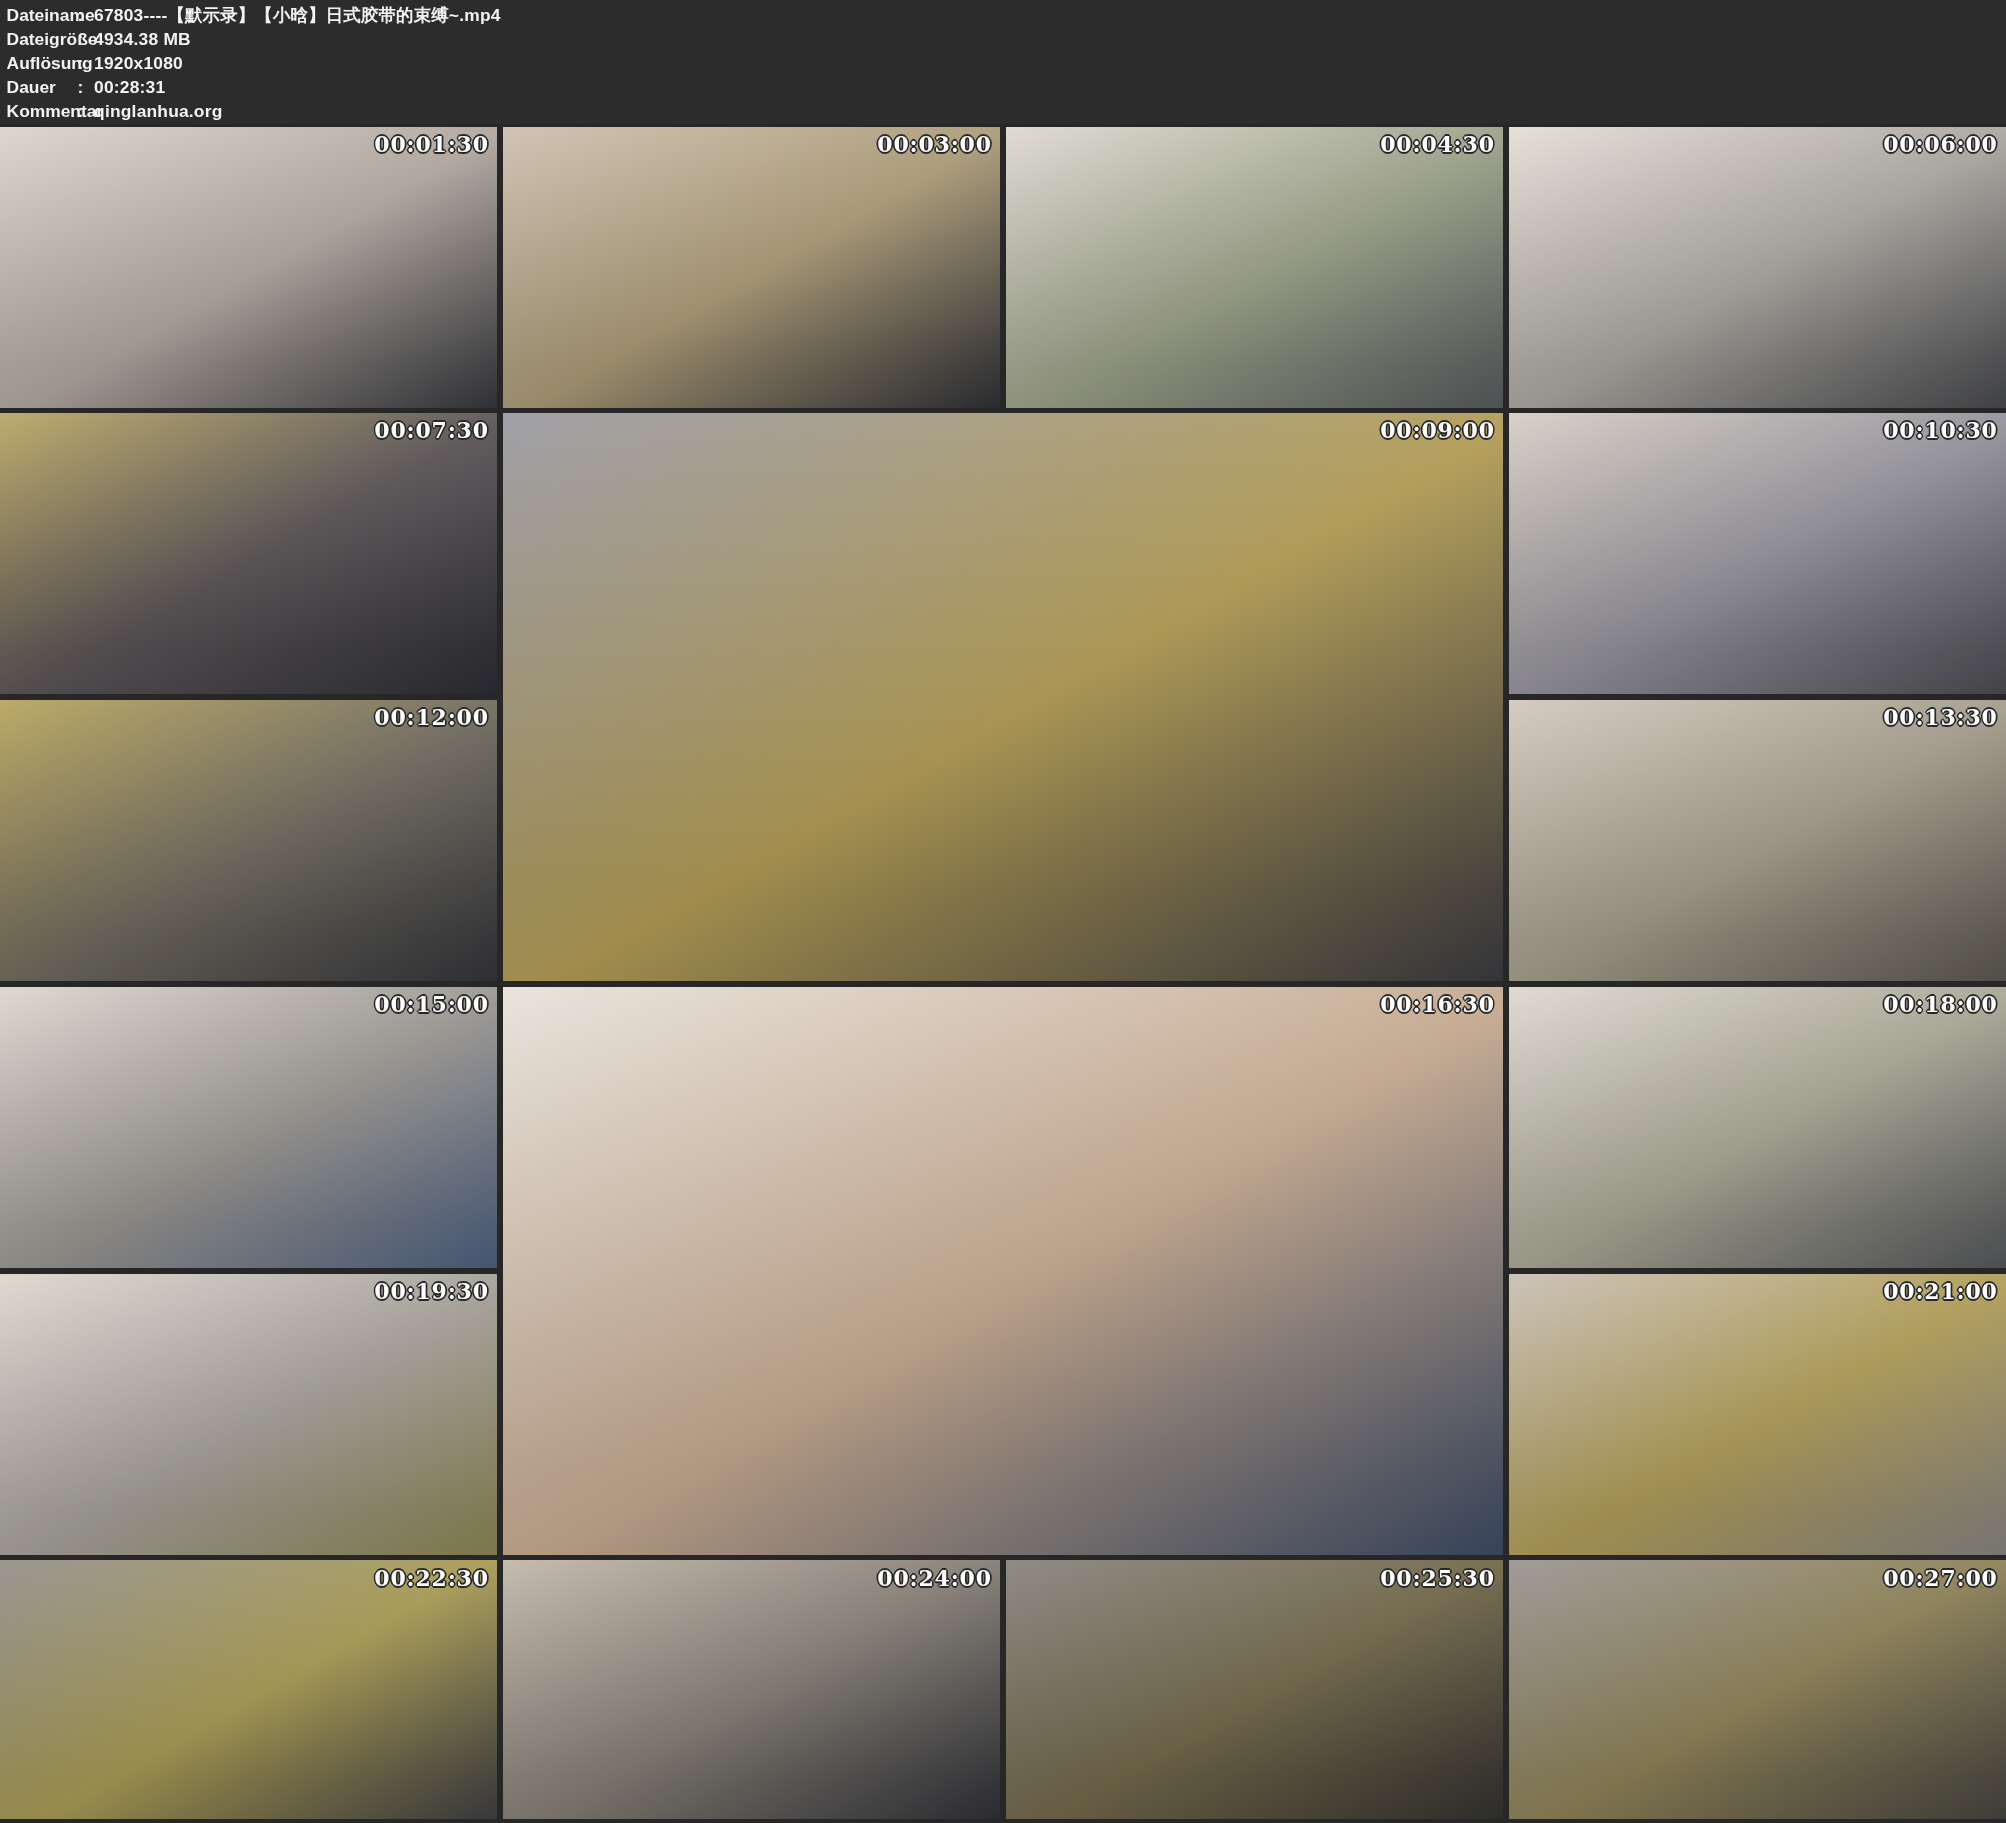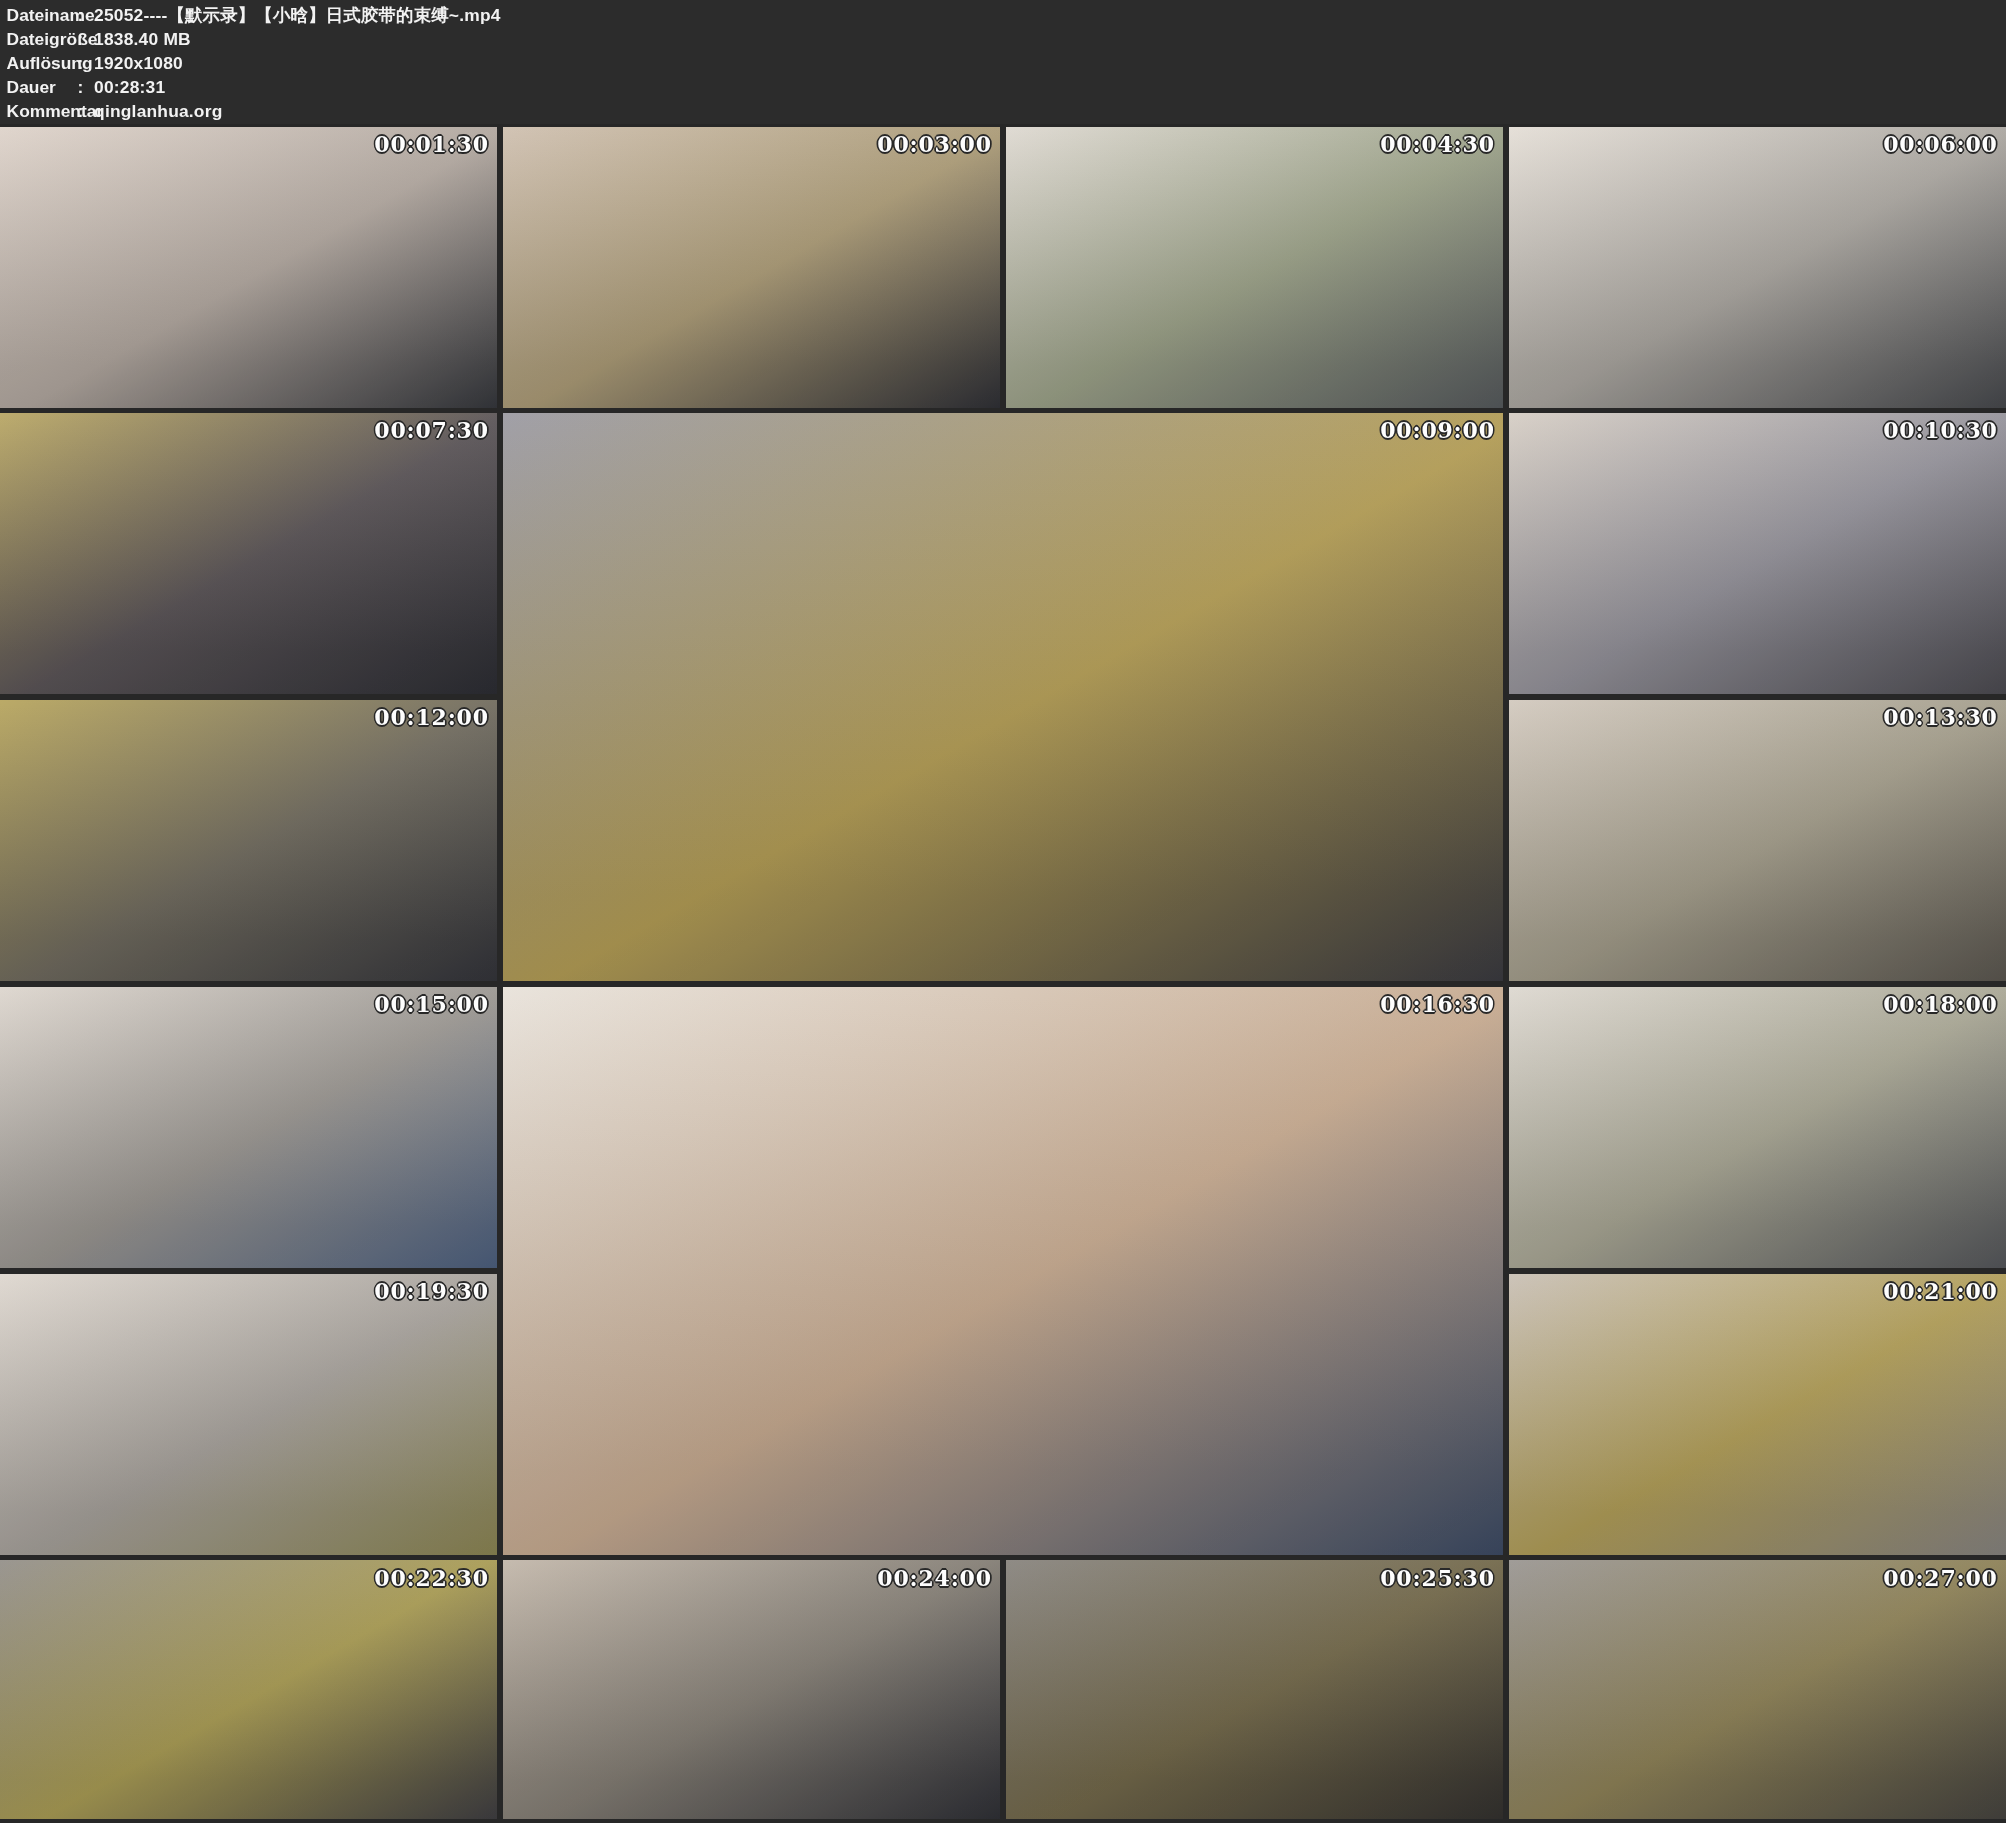--- a/index.html
+++ b/index.html
@@ -69,26 +69,26 @@
 </style>
 </head>
 <body>
 
 <div id="sheet">
 
   <header id="meta">
     <div class="meta-row">
       <span class="meta-label">Dateiname</span>
       <span class="meta-colon">:</span>
-      <span class="meta-value">25052----【默示录】【小晗】日式胶带的束缚~.mp4</span>
+      <span class="meta-value">67803----【默示录】【小晗】日式胶带的束缚~.mp4</span>
     </div>
     <div class="meta-row">
       <span class="meta-label">Dateigröße</span>
       <span class="meta-colon">:</span>
-      <span class="meta-value">1838.40 MB</span>
+      <span class="meta-value">4934.38 MB</span>
     </div>
     <div class="meta-row">
       <span class="meta-label">Auflösung</span>
       <span class="meta-colon">:</span>
       <span class="meta-value">1920x1080</span>
     </div>
     <div class="meta-row">
       <span class="meta-label">Dauer</span>
       <span class="meta-colon">:</span>
       <span class="meta-value">00:28:31</span>

